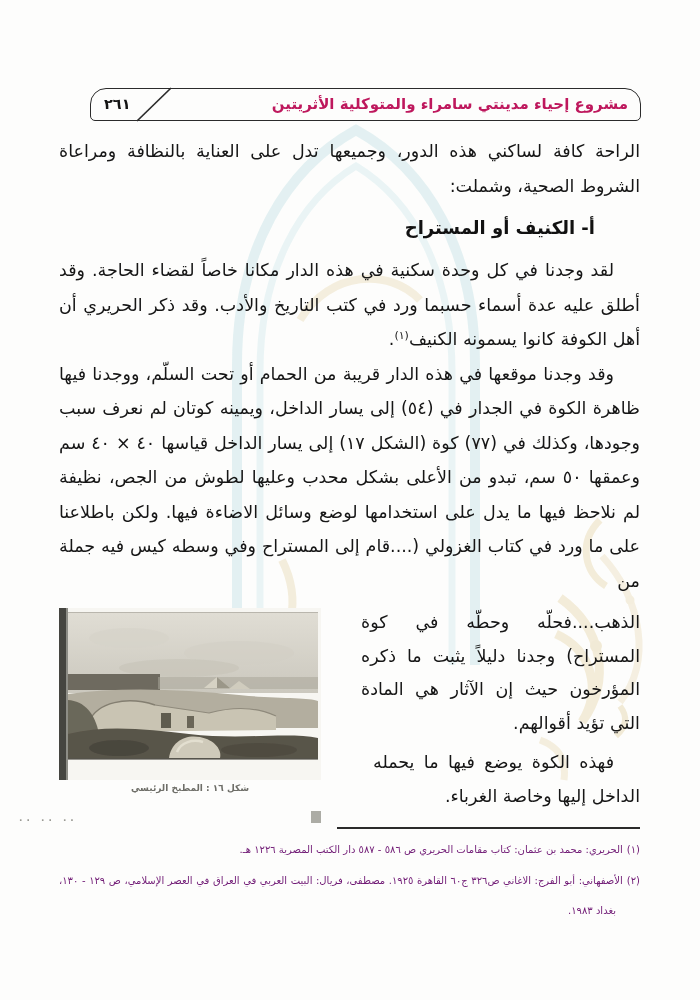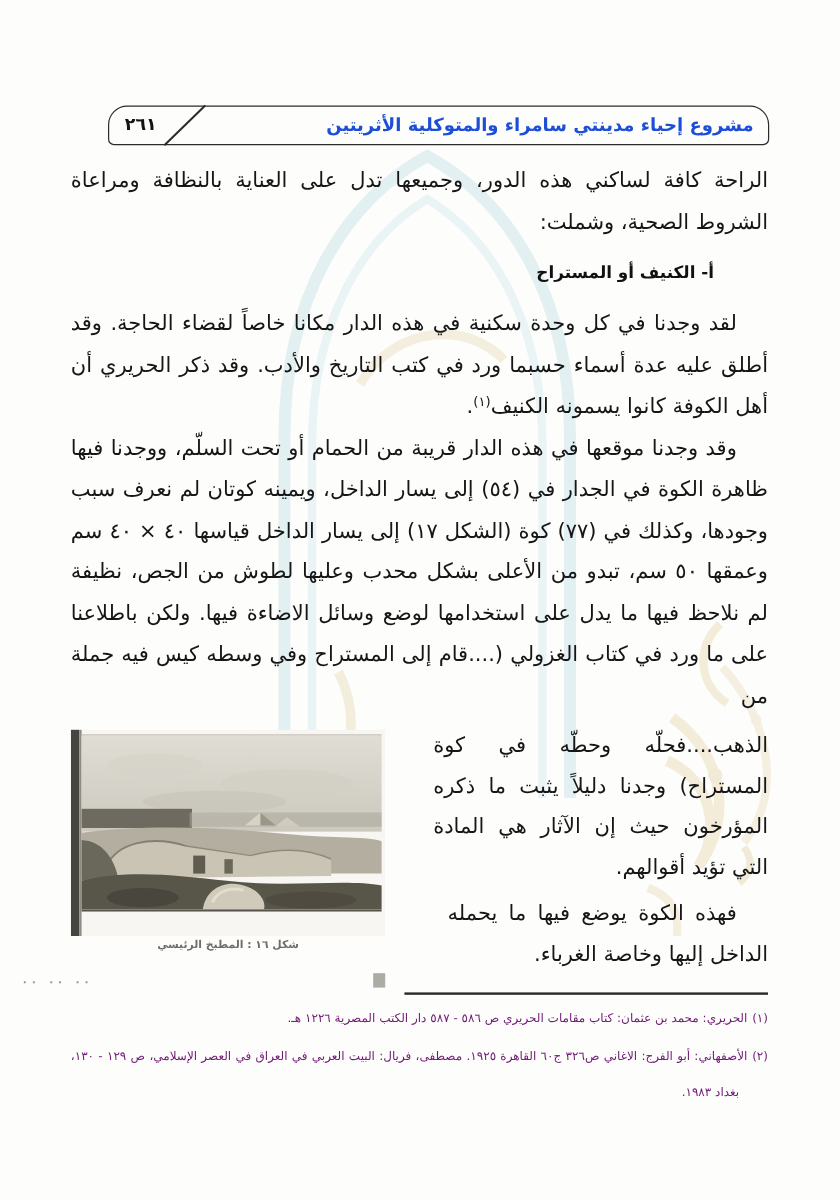--- a/index.html
+++ b/index.html
@@ -12,37 +12,37 @@
   .content{position:relative;z-index:1;}
 
   
   .head-box{
     position:absolute;top:88px;left:90px;right:59px;height:31px;
     border:1.6px solid #2b2b2b;border-radius:16px 16px 5px 5px;
     background:transparent;
   }
   .head-title{
     position:absolute;right:12px;top:0;line-height:30px;
-    font-size:15px;font-weight:bold;color:#1d4ed8;
+    font-size:15px;font-weight:bold;color:#be185d;
   }
   .page-num{
     position:absolute;left:13px;top:0;line-height:30px;
     font-size:14.5px;font-weight:bold;color:#141414;direction:rtl;
   }
   .head-slash{position:absolute;left:0;top:-3px;overflow:visible;}
 
   
   main{position:absolute;top:134px;right:60px;left:59px;}
   .p{
     margin:0;font-size:17.5px;line-height:34.5px;text-align:justify;
     color:#161616;
   }
   .indent{text-indent:26px;}
   h2.section-heading{
-    margin:7px 45px 7px 0;font-size:14px;line-height:36px;font-weight:bold;color:#111;
+    margin:7px 45px 7px 0;font-size:18px;line-height:36px;font-weight:bold;color:#111;
   }
   sup.note-ref{font-size:11px;line-height:0;vertical-align:6px;}
 
   
   .wrap-row{display:flex;margin-top:8px;}
   .col-text{flex:1;min-width:0;}
   .col-text .p{line-height:33.5px;}
   .col-text .p + .p{margin-top:6px;margin-left:12px;}
   figure.dig-figure{
     width:302px;flex:0 0 302px;margin:0;padding:2px 6px 0 0;

